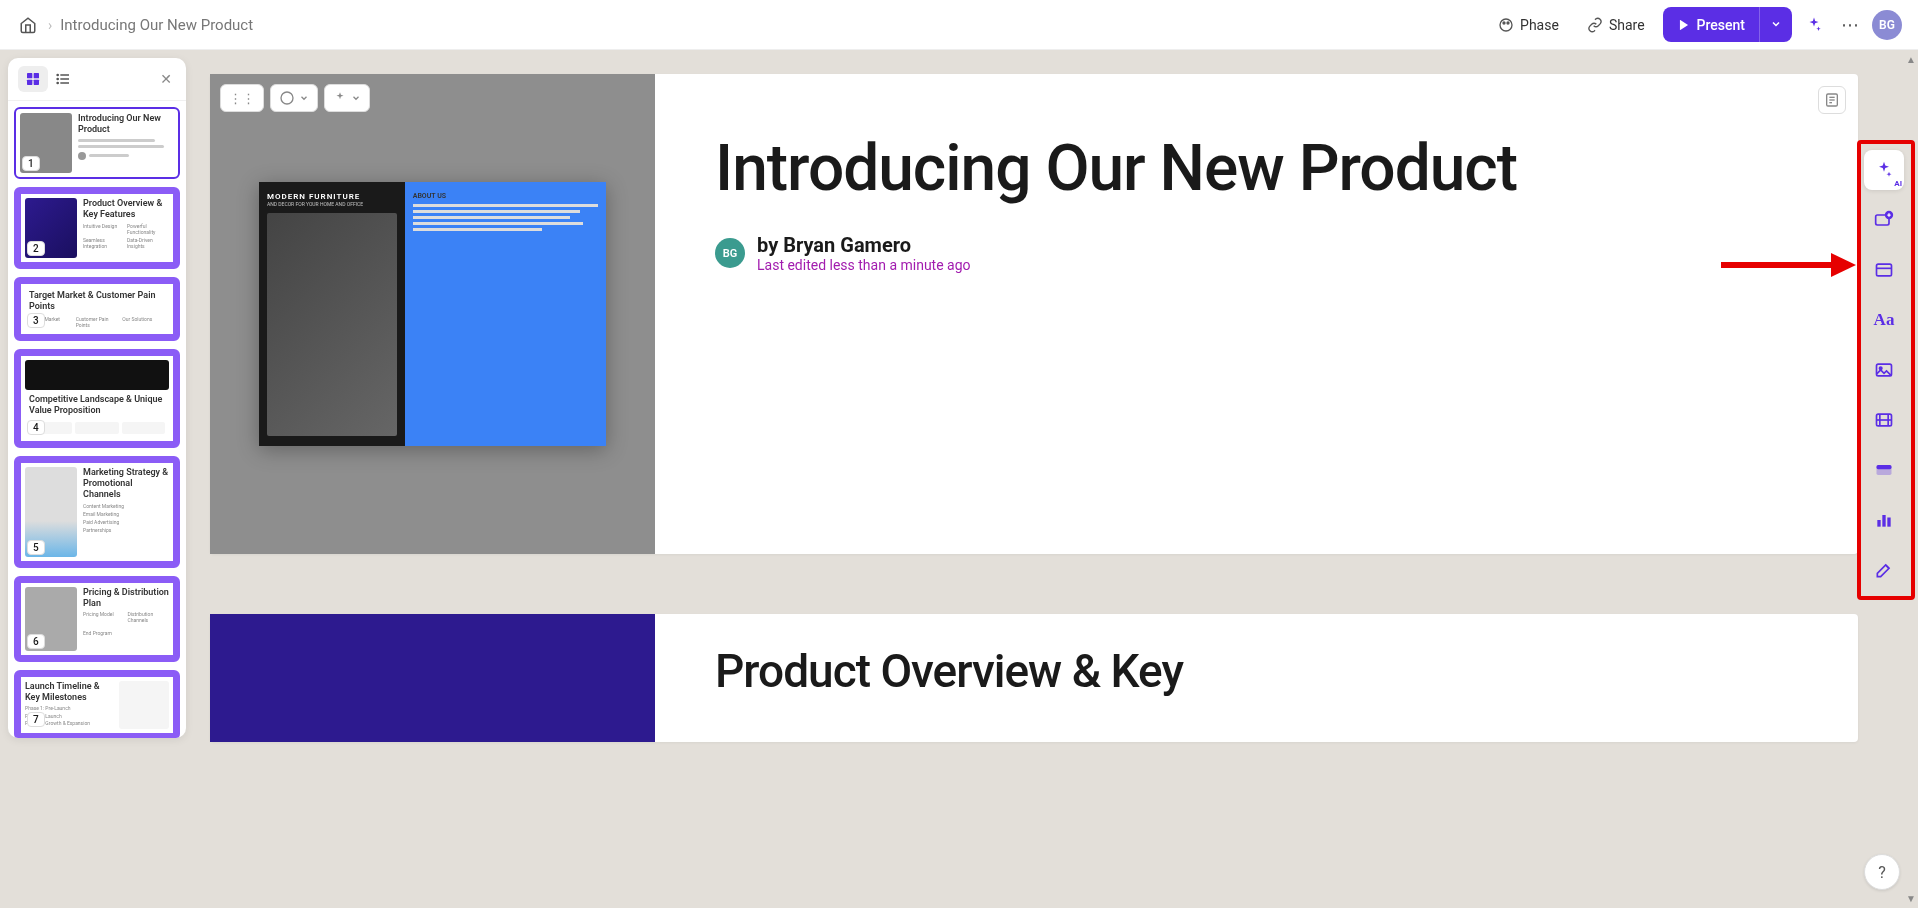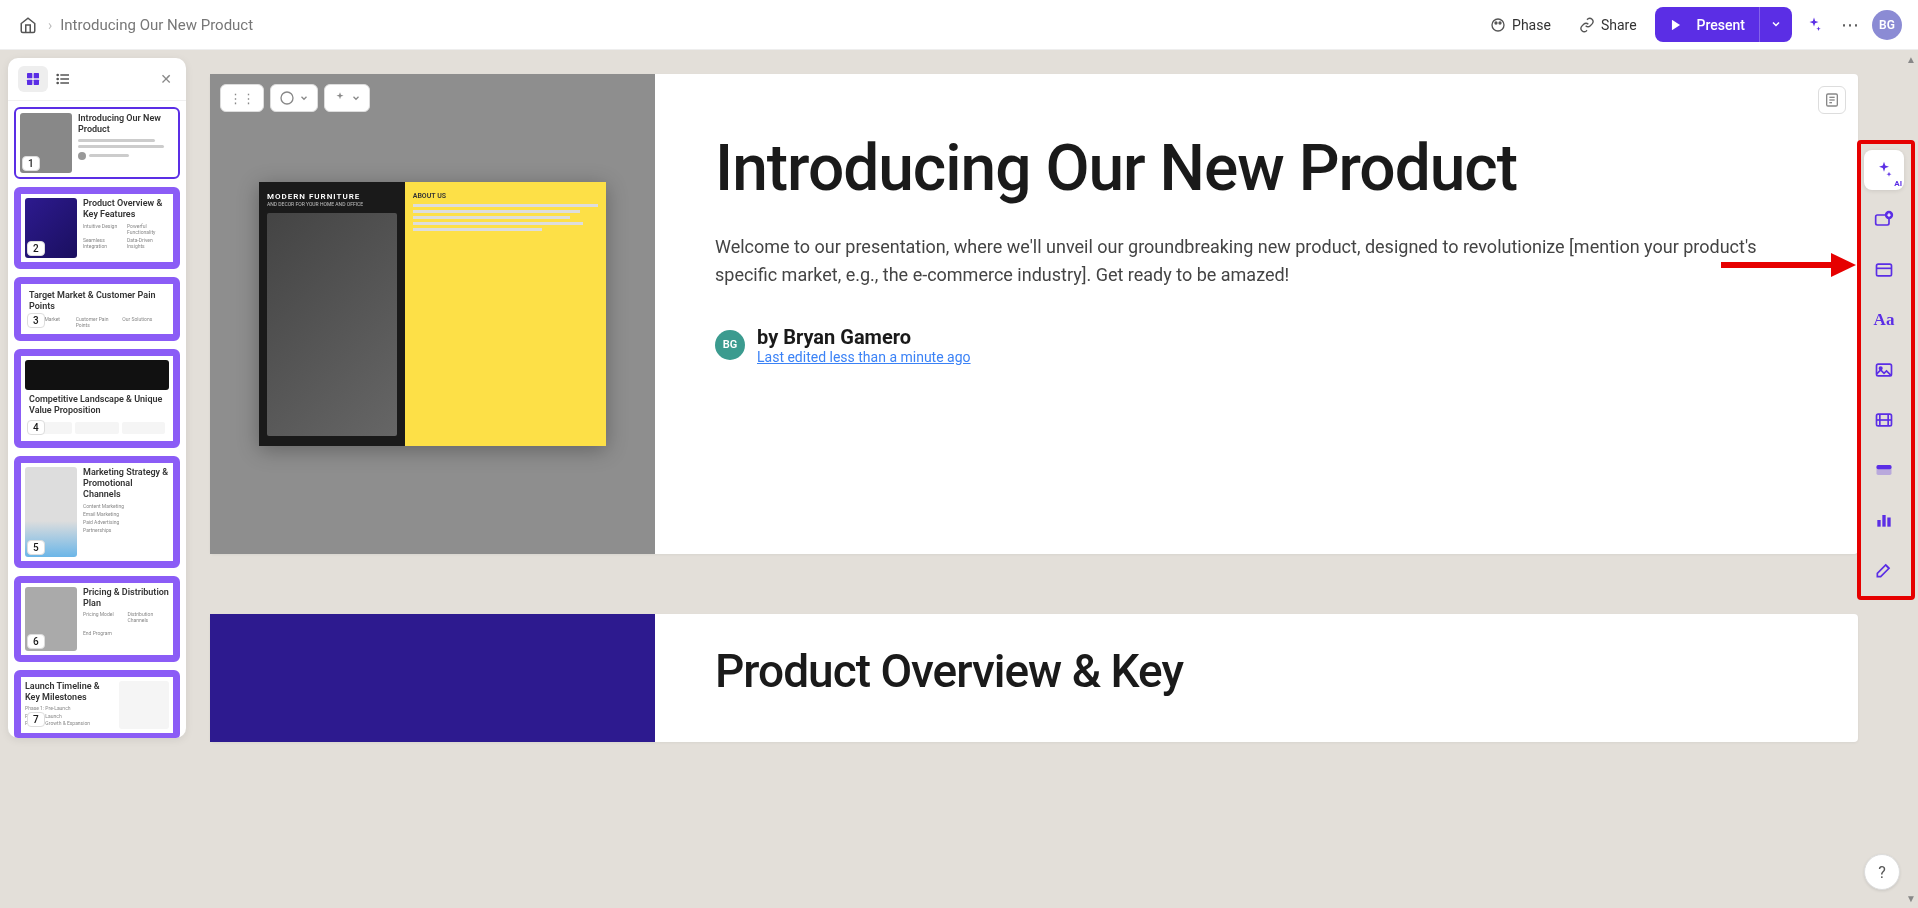--- a/index.html
+++ b/index.html
@@ -7,21 +7,21 @@
 .app { display: flex; flex-direction: column; height: 908px; width: 1918px; }
 
 
 .topbar { display: flex; align-items: center; height: 50px; border-bottom: 1px solid #eee; padding: 0 16px; gap: 8px; }
 .topbar .home { width: 24px; height: 24px; display: flex; align-items: center; justify-content: center; cursor: pointer; }
 .topbar .chev { color: #bbb; font-size: 14px; }
 .topbar .title { color: #777; font-size: 15px; }
 .topbar .spacer { flex: 1; }
 .topbar .btn-flat { display: flex; align-items: center; gap: 6px; padding: 6px 10px; font-size: 14px; color: #333; cursor: pointer; border-radius: 6px; }
 .topbar .present { display: flex; align-items: center; background: #5b2ee5; color: #fff; border-radius: 8px; overflow: hidden; }
-.topbar .present .main { display: flex; align-items: center; gap: 14px; padding: 8px 14px; font-size: 14px; font-weight: 500; cursor: pointer; }
+.topbar .present .main { display: flex; align-items: center; gap: 6px; padding: 8px 14px; font-size: 14px; font-weight: 500; cursor: pointer; }
 .topbar .present .drop { padding: 8px 10px; border-left: 1px solid rgba(255,255,255,0.25); cursor: pointer; }
 .topbar .sparkle-btn { width: 28px; height: 28px; display: flex; align-items: center; justify-content: center; cursor: pointer; border-radius: 6px; }
 .topbar .more { width: 28px; height: 28px; display: flex; align-items: center; justify-content: center; cursor: pointer; font-size: 18px; color: #555; border-radius: 6px; }
 .topbar .avatar { width: 30px; height: 30px; border-radius: 50%; background: #8b8bd4; color: #fff; display: flex; align-items: center; justify-content: center; font-size: 12px; font-weight: 600; cursor: pointer; }
 
 
 .workspace { flex: 1; display: flex; position: relative; background: #e3dfd9; }
 
 
 .slide-panel { position: absolute; top: 8px; left: 8px; width: 178px; height: 680px; background: #fff; border-radius: 10px; box-shadow: 0 2px 8px rgba(0,0,0,0.08); display: flex; flex-direction: column; overflow: hidden; }
@@ -38,35 +38,35 @@
 .thumb .txt { font-size: 8.5px; color: #333; line-height: 1.25; overflow: hidden; }
 .thumb .txt .h { font-weight: 600; font-size: 9px; margin-bottom: 2px; }
 
 
 .canvas-wrap { flex: 1; overflow-y: auto; padding: 24px 60px 24px 210px; }
 .slide { background: #fff; border-radius: 4px; margin-bottom: 60px; box-shadow: 0 1px 3px rgba(0,0,0,0.05); position: relative; }
 .slide1 { display: flex; height: 480px; }
 .slide1 .left { width: 445px; background: #8e8e8e; display: flex; align-items: center; justify-content: center; position: relative; }
 .slide1 .controls { position: absolute; top: 10px; left: 10px; display: flex; gap: 6px; }
 .slide1 .controls .ctrl { background: #fff; border: 1px solid #ddd; border-radius: 6px; height: 28px; display: flex; align-items: center; padding: 0 8px; cursor: pointer; font-size: 13px; gap: 4px; }
-.slide1 .brochure { width: 78%; height: 55%; background: #fde047; display: flex; box-shadow: 0 4px 20px rgba(0,0,0,0.3); justify-content: space-between; }
+.slide1 .brochure { width: 78%; height: 55%; background: #3b82f6; display: flex; box-shadow: 0 4px 20px rgba(0,0,0,0.3); justify-content: space-between; }
 .slide1 .brochure .bp1 { width: 42%; background: #1a1a1a; color: #fff; padding: 10px 8px; font-size: 7px; display: flex; flex-direction: column; }
 .slide1 .brochure .bp1 .bt { font-size: 8px; font-weight: 600; letter-spacing: 1px; }
 .slide1 .brochure .bp1 .bs { font-size: 5px; opacity: .7; margin-bottom: 6px; }
 .slide1 .brochure .bp1 .bimg { flex:1; background: linear-gradient(135deg,#444,#666); border-radius: 2px; }
 .slide1 .brochure .bp2 { flex: 1; padding: 10px 8px; font-size: 5px; color: #666; }
 .slide1 .brochure .bp2 .bt2 { font-size: 7px; color: #333; font-weight: 600; margin-bottom: 4px; }
 .slide1 .right { flex: 1; padding: 60px 60px 40px 60px; display: flex; flex-direction: column; position: relative; }
 .slide1 .right .notes-btn { position: absolute; top: 12px; right: 12px; width: 28px; height: 28px; border: 1px solid #ddd; border-radius: 6px; display: flex; align-items: center; justify-content: center; cursor: pointer; }
 .slide1 h1 { font-size: 64px; font-weight: 500; line-height: 1.08; color: #1a1a1a; margin-bottom: 30px; letter-spacing: -1px; }
 .slide1 .desc { font-size: 18px; color: #444; line-height: 1.55; margin-bottom: 36px; }
 .slide1 .author { display: flex; align-items: center; gap: 12px; }
 .slide1 .author .av { width: 30px; height: 30px; border-radius: 50%; background: #3b9b8f; color: #fff; display: flex; align-items: center; justify-content: center; font-size: 11px; font-weight: 600; }
 .slide1 .author .name { font-size: 20px; font-weight: 700; }
-.slide1 .author .edited { font-size: 14px; color: #3b82f6; text-decoration: underline; }
+.slide1 .author .edited { font-size: 14px; color: #a21caf; }
 
 .slide2 { height: 128px; display: flex; }
 .slide2 .left { width: 445px; background: #2d1a8f; }
 .slide2 .right { flex: 1; padding: 30px 60px 0; }
 .slide2 h1 { font-size: 46px; font-weight: 500; letter-spacing: -1px; }
 
 
 .right-rail { position: absolute; right: 10px; top: 100px; width: 48px; display: flex; flex-direction: column; gap: 10px; align-items: center; }
 .right-rail .tool { width: 40px; height: 40px; border-radius: 8px; display: flex; align-items: center; justify-content: center; cursor: pointer; background: transparent; }
 .right-rail .tool.ai { background: #fff; box-shadow: 0 1px 4px rgba(0,0,0,0.1); position: relative; }
@@ -291,21 +291,20 @@
         <div class="right">
           <div class="notes-btn">
             <svg width="16" height="16" viewBox="0 0 24 24" fill="none" stroke="#888" stroke-width="2">
                 <rect x="4" y="3" width="16" height="18" rx="2"></rect>
                 <line x1="8" y1="8" x2="16" y2="8"></line>
                 <line x1="8" y1="12" x2="16" y2="12"></line>
                 <line x1="8" y1="16" x2="12" y2="16"></line>
               </svg>
           </div>
           <h1>Introducing Our New Product</h1>
-          <div class="desc">Welcome to our presentation, where we'll unveil our groundbreaking new product, designed to revolutionize [mention your product's specific market, e.g., the e-commerce industry]. Get ready to be amazed!</div>
           <div class="author">
             <div class="av">BG</div>
             <div>
               <div class="name">by Bryan Gamero</div>
               <div class="edited">Last edited less than a minute ago</div>
             </div>
           </div>
         </div>
       </div>
 

